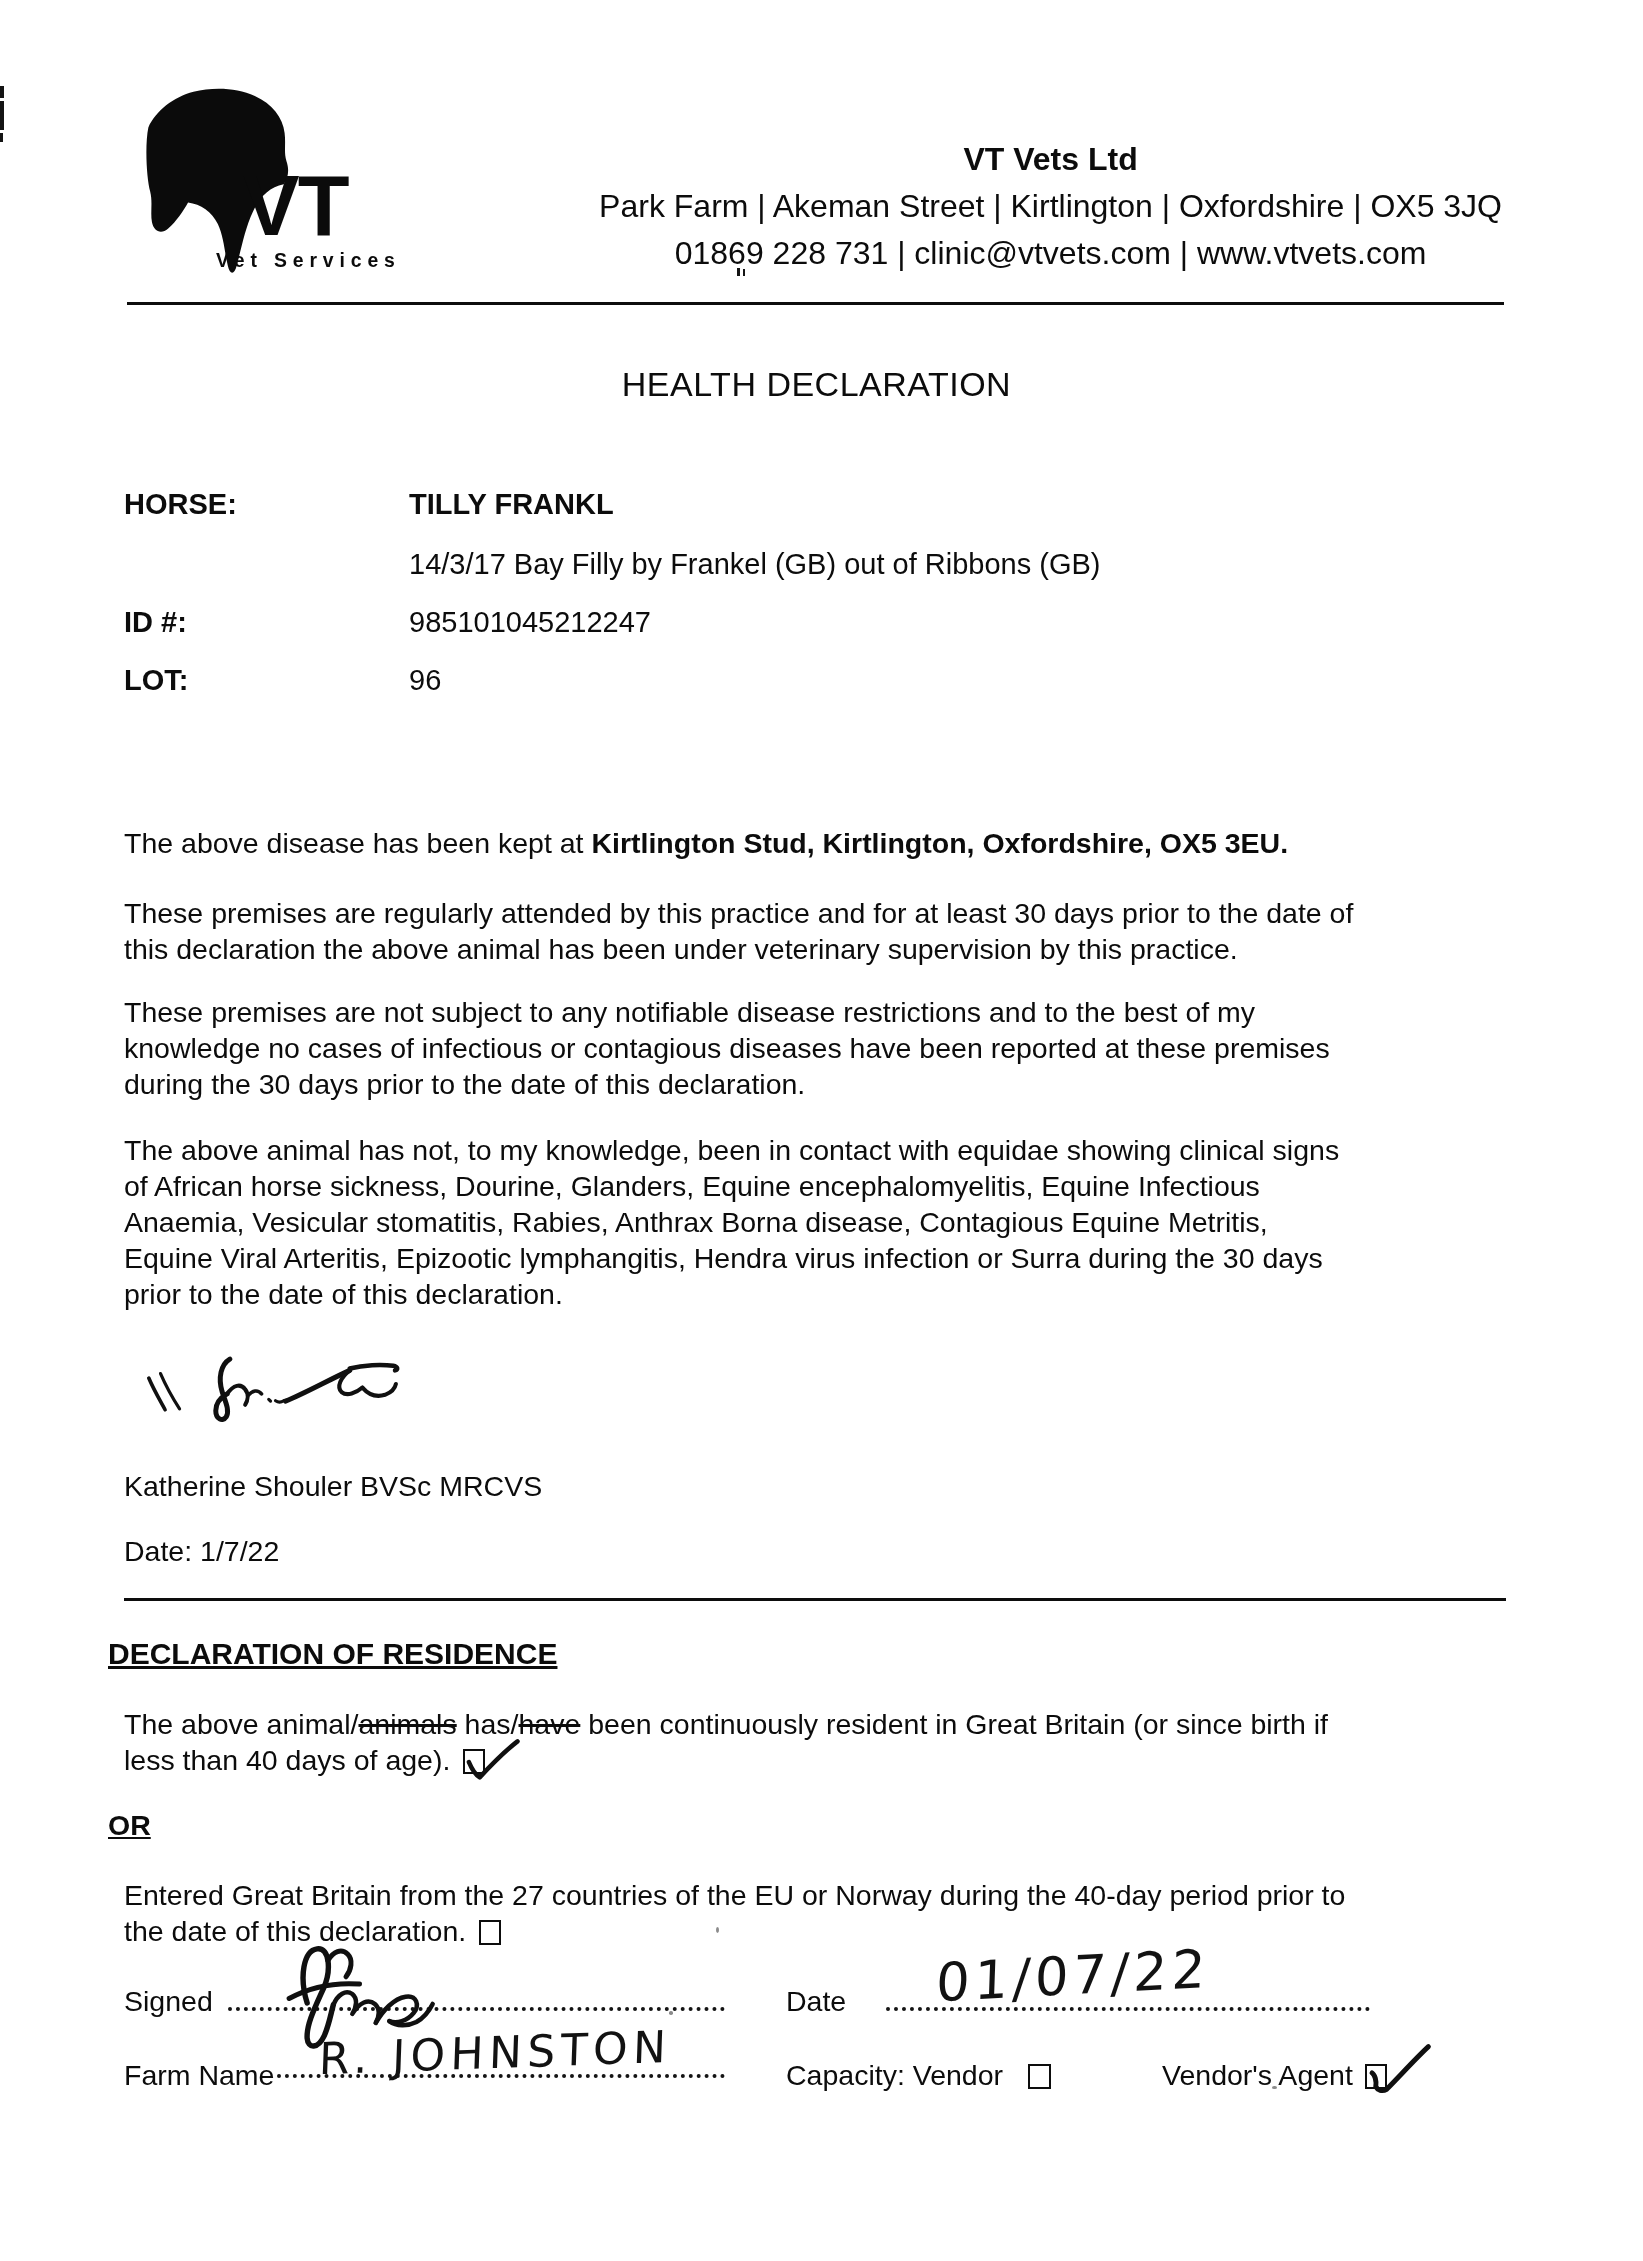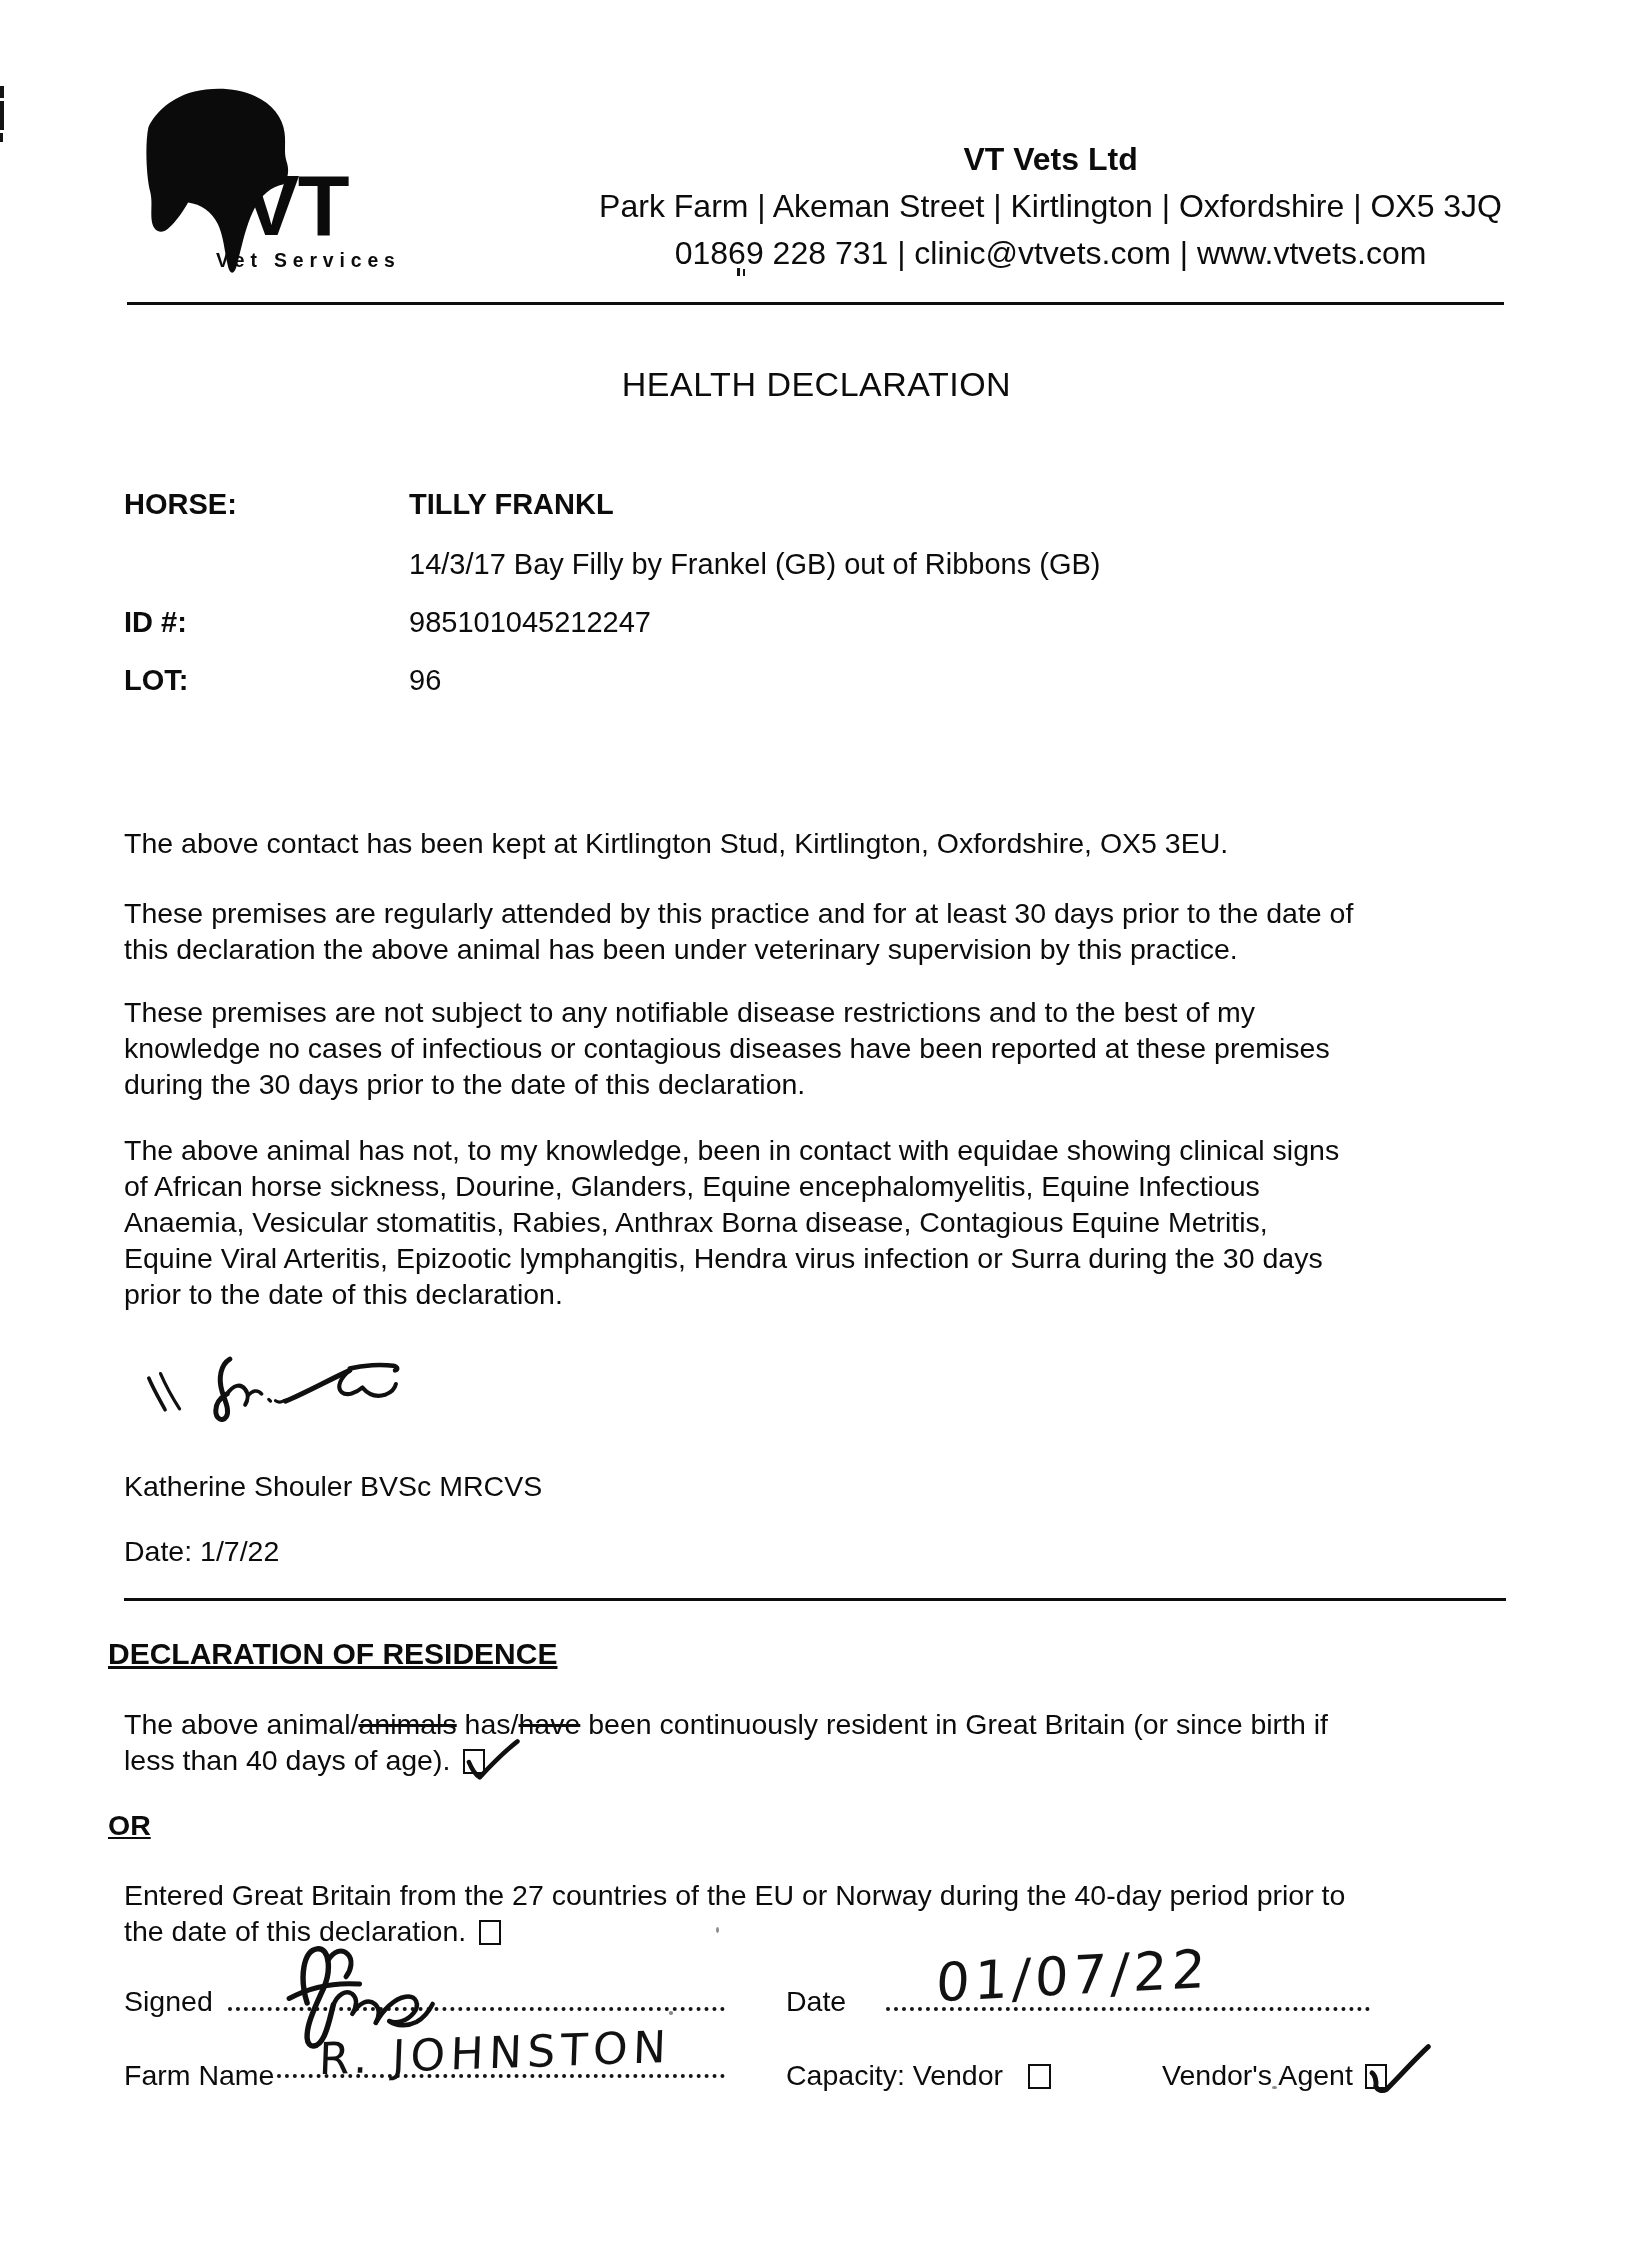--- a/index.html
+++ b/index.html
@@ -15,21 +15,21 @@
   .rule { position:absolute; background:#0d0d0d; height:3.2px; }
   
   .doc-title { position:absolute; top:365px; left:127px; width:1379px; text-align:center;
                font-size:34px; font-weight:normal; letter-spacing:0.5px; }
   
   .info-row { position:absolute; left:124px; font-size:29px; white-space:nowrap; }
   .info-label { display:inline-block; width:285px; font-weight:bold; }
   .info-bold { font-weight:bold; }
   
   .para { position:absolute; left:124px; width:1474px; font-size:28.5px; line-height:36px; white-space:pre-line; }
-  .bold { font-weight:normal; }
+  .bold { font-weight:bold; }
   .struck { text-decoration:line-through; text-decoration-thickness:2.7px; }
   
   .sec-heading { position:absolute; left:108px; font-size:30px; font-weight:bold;text-decoration:underline; }
   
   .cbx { display:inline-block; position:relative; width:22.6px; height:24.4px;
          border:2.7px solid #0d0d0d; vertical-align:-3.6px; margin-left:4.5px; }
   .cbx svg { position:absolute; overflow:visible; }
   
   .dots { position:absolute; border-bottom:4.1px dotted #141414; }
   .sign-label { position:absolute; font-size:28.5px; }
@@ -92,21 +92,21 @@
   <div class="info-row" style="top:548px">
     <span class="info-label"></span><span>14/3/17 Bay Filly by Frankel (GB) out of Ribbons (GB)</span>
   </div>
   <div class="info-row" style="top:606px">
     <span class="info-label">ID #:</span><span>985101045212247</span>
   </div>
   <div class="info-row" style="top:664px">
     <span class="info-label">LOT:</span><span>96</span>
   </div>
 
-  <div class="para" style="top:825px"><span>The above contact has been kept at </span><span class="bold">Kirtlington Stud, Kirtlington, Oxfordshire, OX5 3EU.</span></div>
+  <div class="para" style="top:825px"><span>The above disease has been kept at </span><span class="bold">Kirtlington Stud, Kirtlington, Oxfordshire, OX5 3EU.</span></div>
 
   <div class="para" style="top:895px">These premises are regularly attended by this practice and for at least 30 days prior to the date of
 this declaration the above animal has been under veterinary supervision by this practice.</div>
   <div class="para" style="top:994px">These premises are not subject to any notifiable disease restrictions and to the best of my
 knowledge no cases of infectious or contagious diseases have been reported at these premises
 during the 30 days prior to the date of this declaration.</div>
   <div class="para" style="top:1132px">The above animal has not, to my knowledge, been in contact with equidae showing clinical signs
 of African horse sickness, Dourine, Glanders, Equine encephalomyelitis, Equine Infectious
 Anaemia, Vesicular stomatitis, Rabies, Anthrax Borna disease, Contagious Equine Metritis,
 Equine Viral Arteritis, Epizootic lymphangitis, Hendra virus infection or Surra during the 30 days

